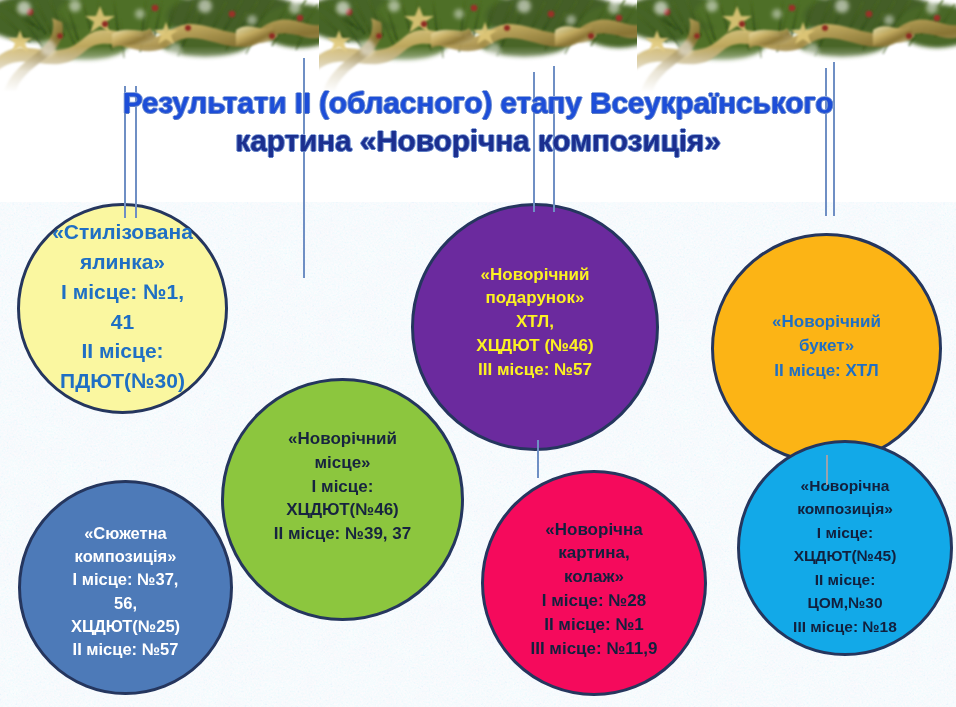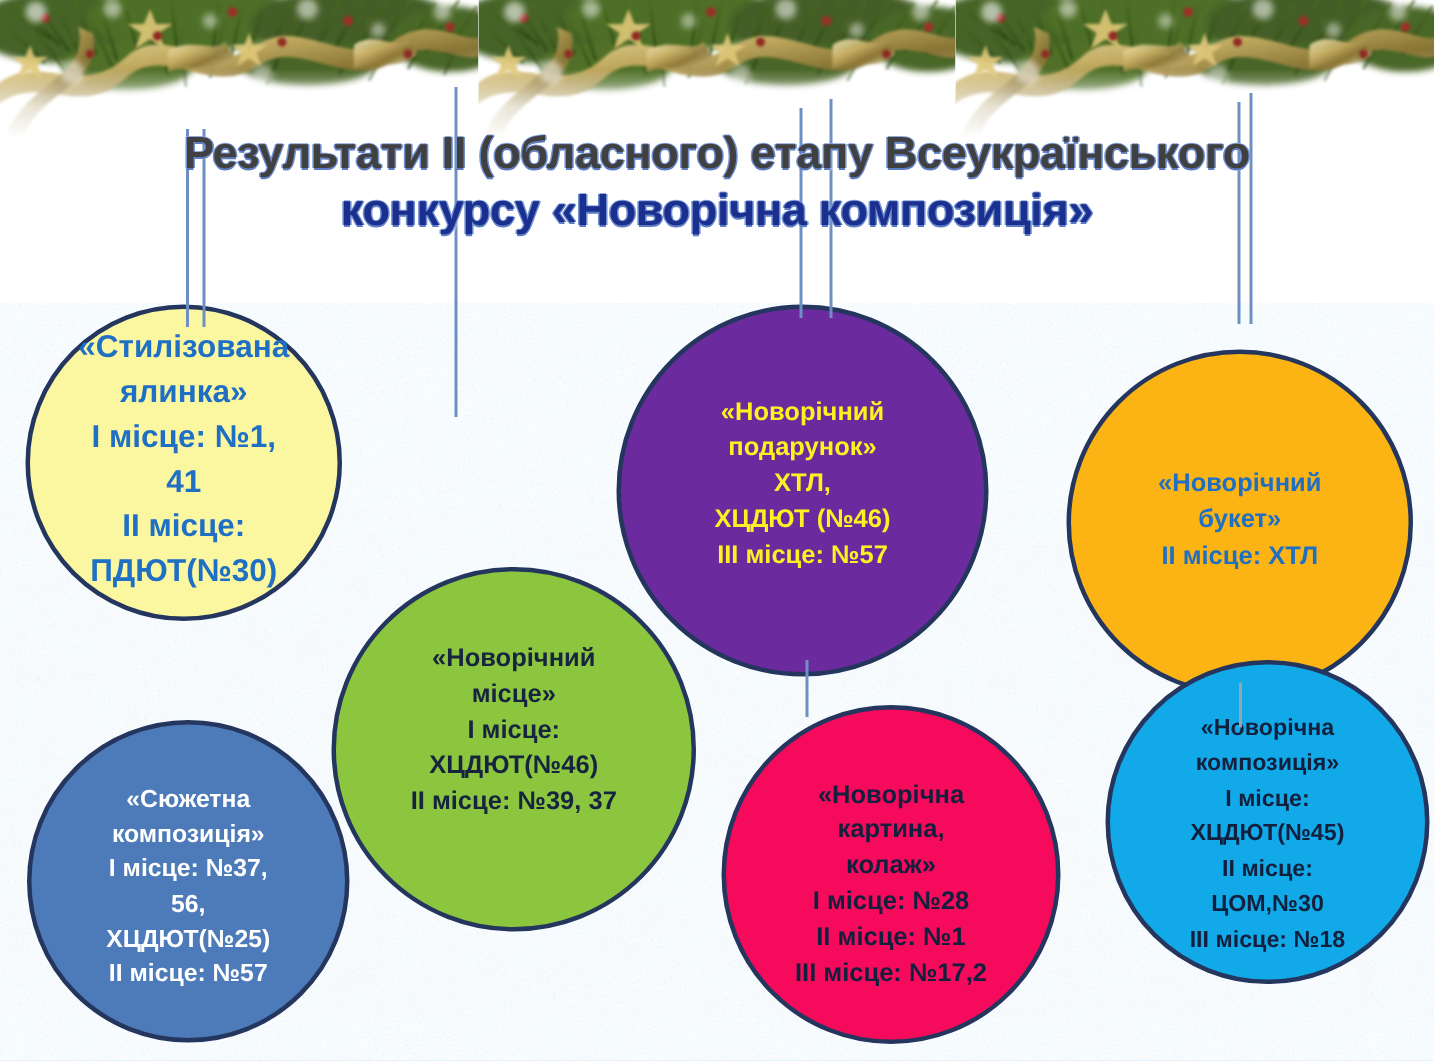--- a/index.html
+++ b/index.html
@@ -200,39 +200,39 @@
     </span>
   </div>
 
   <div class="bauble" id="b-kartyna" style="background: rgb(245, 10, 92); color: rgb(18, 32, 61); border-color: rgb(37, 54, 94);">
     <span class="txt">
       <span class="ln">«Новорічна</span>
       <span class="ln">картина,</span>
       <span class="ln">колаж»</span>
       <span class="ln">І місце: №28</span>
       <span class="ln">ІІ місце: №1</span>
-      <span class="ln">ІІІ місце: №17,2</span>
+      <span class="ln">ІІІ місце: №11,9</span>
     </span>
   </div>
 
   <div class="bauble" id="b-kompozytsiya" style="background: rgb(18, 169, 232); color: rgb(18, 32, 61); border-color: rgb(37, 54, 94);">
     <span class="txt">
       <span class="ln">«Новорічна</span>
       <span class="ln">композиція»</span>
       <span class="ln">І місце:</span>
       <span class="ln">ХЦДЮТ(№45)</span>
       <span class="ln">ІІ місце:</span>
       <span class="ln">ЦОМ,№30</span>
       <span class="ln">ІІІ місце: №18</span>
     </span>
   </div>
 
   <div class="title-wrap">
-    <div class="title-line" style="color: #404040;">Результати ІІ (обласного) етапу Всеукраїнського</div>
-    <div class="title-line" style="color: rgb(27, 47, 143);">конкурсу «Новорічна композиція»</div>
+    <div class="title-line" style="color: #1d4ed8;">Результати ІІ (обласного) етапу Всеукраїнського</div>
+    <div class="title-line" style="color: rgb(27, 47, 143);">картина «Новорічна композиція»</div>
   </div>
 
   <div class="header-band">
 
     <div class="header-tile">
       <svg width="319" height="92" viewBox="0 0 319 92">
         <defs>
           <linearGradient id="rib" x1="0" y1="0" x2="1" y2="1">
             <stop offset="0%" stop-color="#f6edc0"></stop>
             <stop offset="35%" stop-color="#c9b065"></stop>

